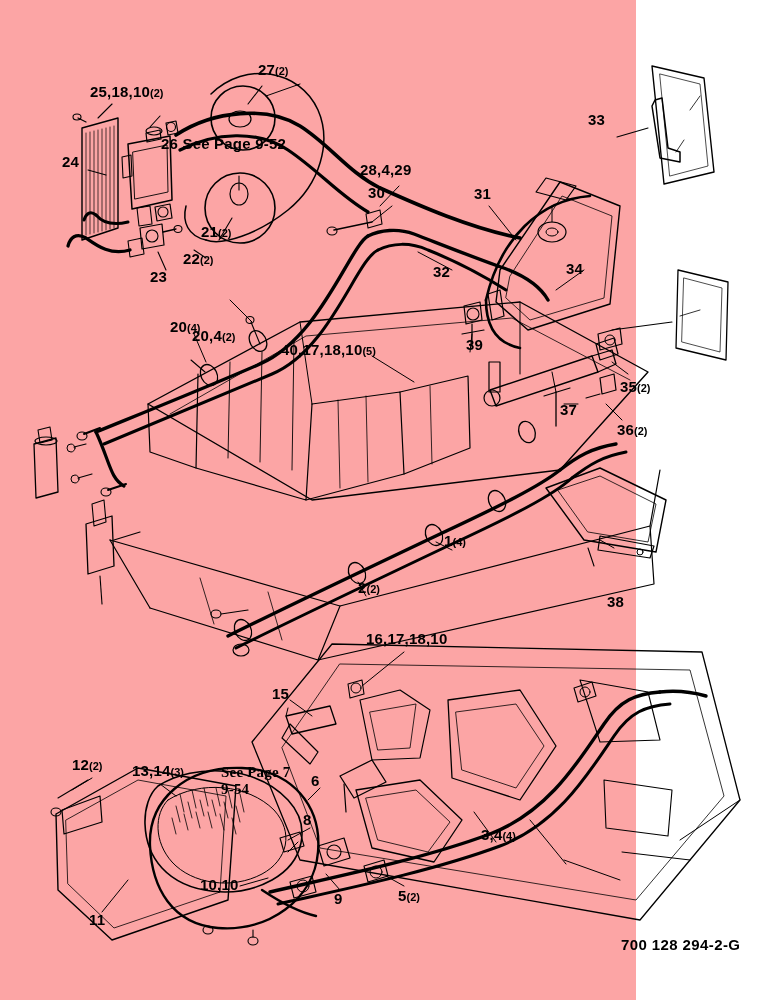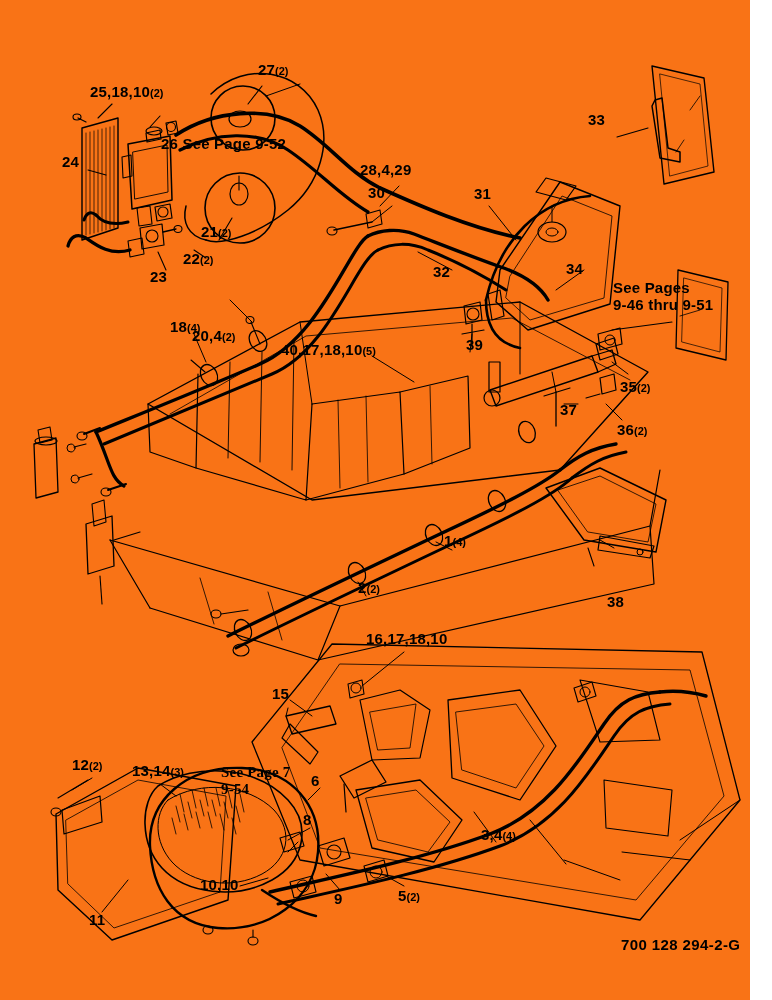--- a/index.html
+++ b/index.html
@@ -9,23 +9,23 @@
   }
   body {
     width: 772px;
     height: 1000px;
     position: relative;
     font-family: "Liberation Sans", sans-serif;
     overflow: hidden;
   }
   #sheet {
     position: relative;
-    width: 750px;
+    width: 636px;
     height: 1000px;
-    background: #f97316;
+    background: #fca5a5;
   }
   #artwork {
     position: absolute;
     inset: 0;
     width: 772px;
     height: 1000px;
   }
   .lbl {
     position: absolute;
     font-family: "Liberation Sans", sans-serif;
@@ -373,27 +373,23 @@
   </div>
 
   <div class="lbl" style="left:566px; top:261px;">
     <span>34</span>
   </div>
 
   <div class="lbl" style="left:192px; top:290px;margin-top:38px;">
     <span>20,4</span><span class="qty">(2)</span>
   </div>
 
-  <div class="lbl two-line" style="left:613px; top:279px;">
-    <span>See Pages</span><br>
-    <span class="ref">9-46 thru 9-51</span>
-  </div>
 
   <div class="lbl" style="left:170px; top:319px;">
-    <span>18</span><span class="qty">(4)</span>
+    <span>20</span><span class="qty">(4)</span>
   </div>
 
   <div class="lbl" style="left:281px; top:342px;">
     <span>40,17,18,10</span><span class="qty">(5)</span>
   </div>
 
   <div class="lbl" style="left:466px; top:337px;">
     <span>39</span>
   </div>
 

